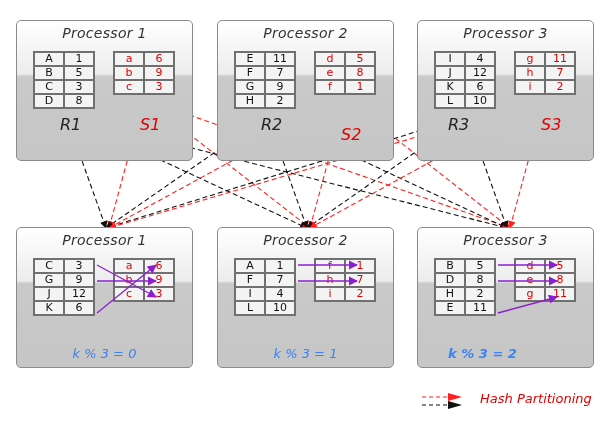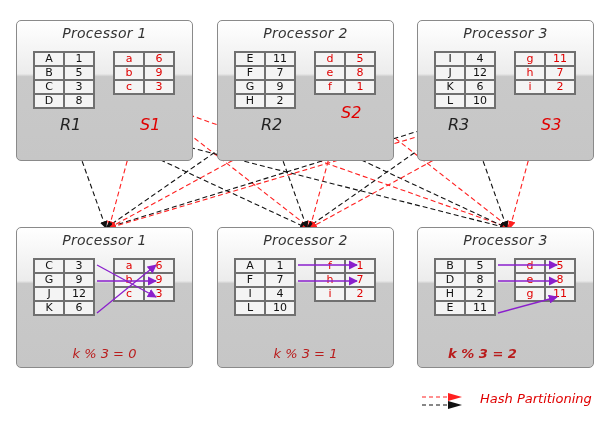--- a/index.html
+++ b/index.html
@@ -6,21 +6,21 @@
   body{width:612px;height:433px;position:relative;overflow:hidden;font-family:"DejaVu Sans",sans-serif;}
   .proc{position:absolute;width:177px;height:141px;border:1px solid #8a8a8a;border-radius:5px;
         background:linear-gradient(to bottom,#ffffff 0%,#ececec 38%,#c9c9c9 40%,#c6c6c6 100%);box-sizing:border-box;}
   .ptitle{position:absolute;left:0;right:0;top:4px;text-align:center;font-style:italic;font-size:14px;color:#333;
           font-family:"DejaVu Sans",sans-serif;letter-spacing:0.3px;}
   table.t{position:absolute;border-collapse:collapse;font-size:11px;}
   table.t td{border:2px solid #707070;background:#f4f4f4;width:28px;height:12px;padding:0;text-align:center;line-height:12px;font-family:"DejaVu Sans",sans-serif;}
   table.t.red td{color:#e00000;}
   table.t.black td{color:#111;}
   .lbl{position:absolute;font-style:italic;font-size:16px;}
-  .mod{position:absolute;width:177px;text-align:center;font-style:italic;font-size:13px;color:#b91c1c;top:346px;}
+  .mod{position:absolute;width:177px;text-align:center;font-style:italic;font-size:13px;color:#3b82f6;top:346px;}
   svg#arrows{position:absolute;left:0;top:0;pointer-events:none;}
   .legend{position:absolute;left:420px;top:391px;}
   .legend-text{position:absolute;left:466px;top:391px;color:#e00000;font-style:italic;font-size:13px;white-space:nowrap;margin-left:14px;}
 </style>
 </head>
 <body>
 
 <svg id="arrows" width="612" height="433">
   <defs>
     <marker id="mk-b" viewBox="0 0 10 10" refX="9" refY="5" markerWidth="7" markerHeight="7" orient="auto">
@@ -129,21 +129,21 @@
           <td>e</td>
           <td>8</td>
         </tr>
     <tr>
           <td>f</td>
           <td>1</td>
         </tr>
   </tbody>
     </table>
   <div class="lbl" style="left:43px;top:94px;color:#222;">R2</div>
-  <div class="lbl" style="left:123px;top:82px;color:#e00000;">S2</div>
+  <div class="lbl" style="left:123px;top:104px;color:#e00000;">S2</div>
 </div>
 
 <div class="proc" style="left:417px;top:20px;">
   <div class="ptitle">Processor 3</div>
   <table class="t black" style="left:16px;top:30px;">
     <tbody>
         <tr>
           <td>I</td>
           <td>4</td>
         </tr>

